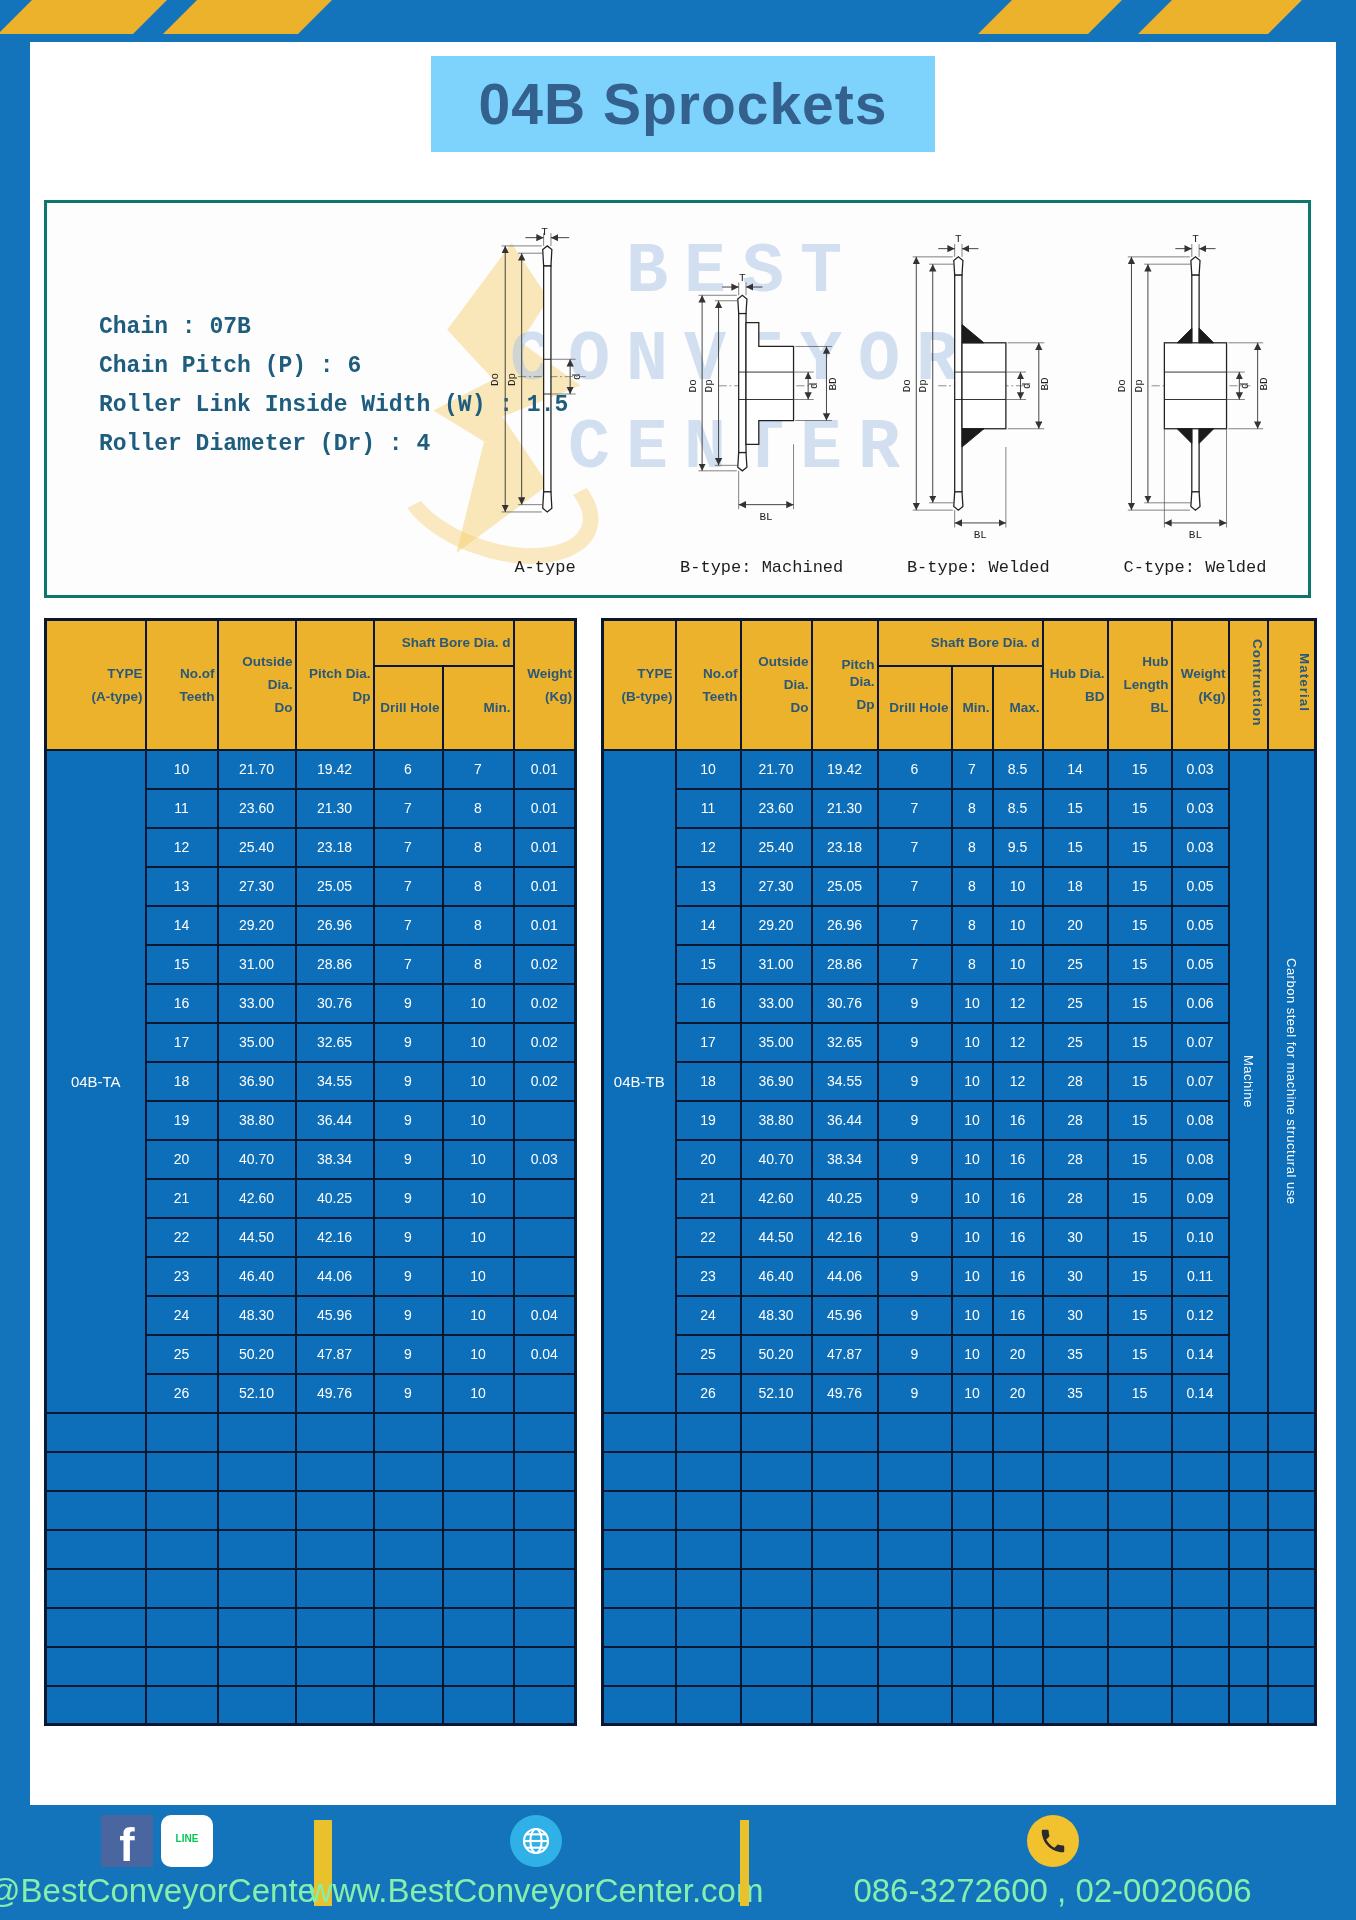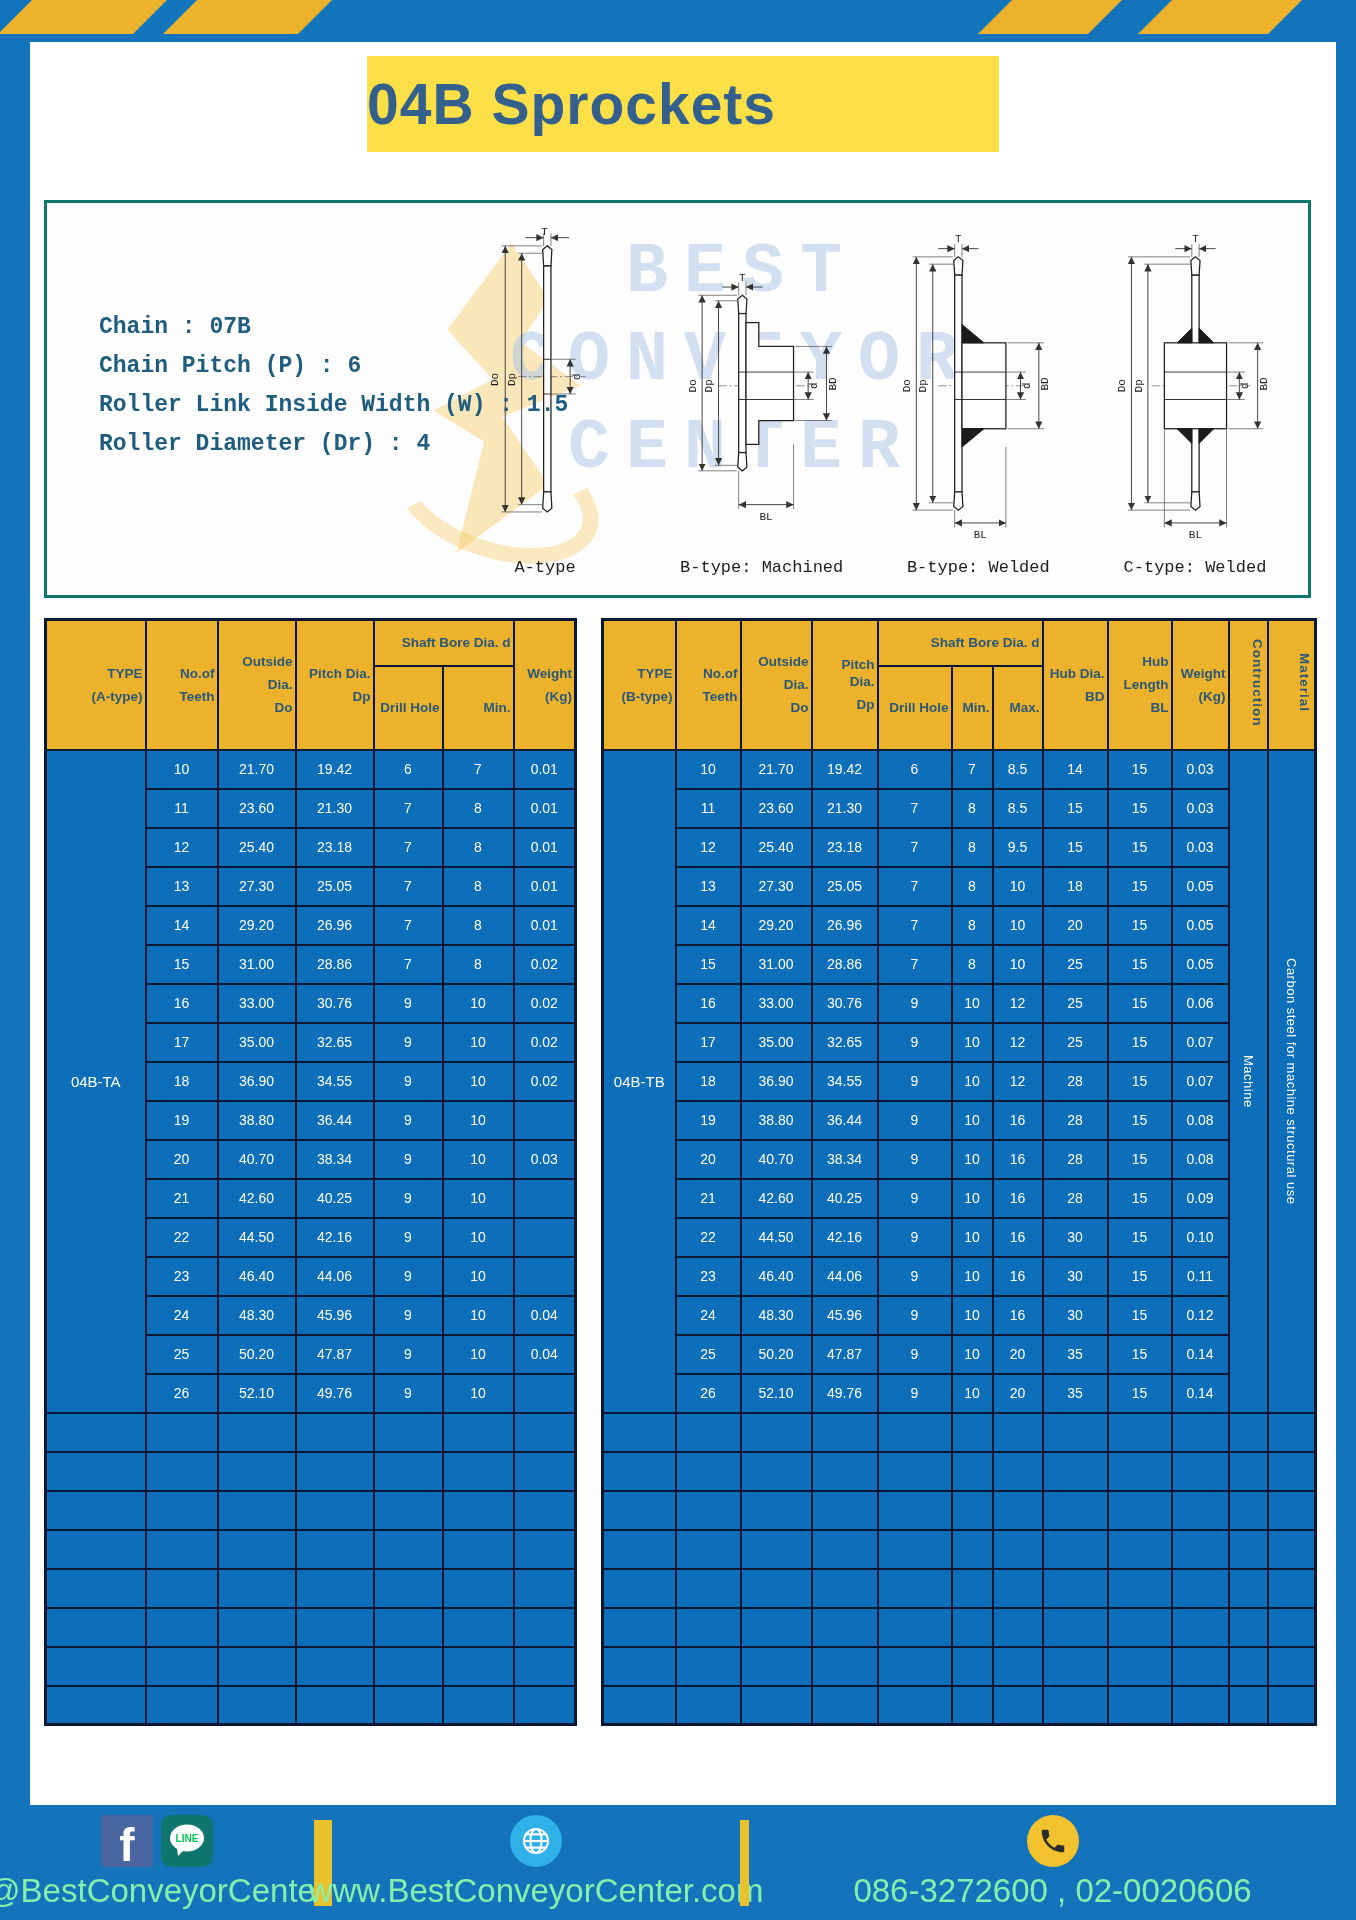--- a/index.html
+++ b/index.html
@@ -9,22 +9,22 @@
   
   .topbar { position:absolute; top:0; left:0; right:0; height:42px; background:#1373bb; overflow:hidden; }
   .stripe { position:absolute; top:0; height:34px; background:#ecb22c; transform:skewX(-45deg); }
   .s1 { left:15px;   width:135px; }
   .s2 { left:180px;  width:135px; }
   .s3 { left:995px;  width:110px; }
   .s4 { left:1155px; width:130px; }
 
   .content { position:absolute; left:30px; right:20px; top:42px; bottom:115px; background:#ffffff; }
 
-  .title-banner { width:632px; height:96px; margin:14px auto 0; background:#fde047;
-                  display:flex; align-items:center; justify-content:flex-start; }
+  .title-banner { width:504px; height:96px; margin:14px auto 0; background:#7dd3fc;
+                  display:flex; align-items:center; justify-content:center; }
   .title-text { font-size:57px; font-weight:bold; color:#33608d; letter-spacing:1px; }
 
   
   .draw-panel { position:relative; margin:48px 25px 0 14px; height:398px; background:#fdfdfd;
                 border:3px solid #0f766e; display:flex; overflow:hidden;font-family:Liberation Mono, monospace; }
   .specs { margin:105px 0 0 52px; width:355px; position:relative; z-index:2; }
   .spec-line { font-size:23px; font-weight:bold; color:#1e5d7e; line-height:39px; white-space:nowrap; }
   .drawings { flex:1; display:flex; justify-content:space-between; padding:8px 22px 0 0; position:relative; z-index:1; }
   .drawing { width:182px; display:flex; flex-direction:column; align-items:center; }
   .drawing svg { display:block; }
@@ -63,21 +63,21 @@
   
   .footer { position:absolute; left:0; right:0; bottom:0; height:115px; background:#1373bb;
             display:flex; align-items:center; }
   .fsec { display:flex; flex-direction:column; align-items:center; justify-content:center; gap:5px; height:100%; }
   .f1 { width:314px; } .f2 { width:233px; } .f3 { width:408px; } .f4 { flex:1; }
   .fdiv { width:9px; height:86px; background:#e8c12c; }
   .ficons { display:flex; gap:8px; align-items:center; }
   .ftext { color:#86efac; font-size:33px; font-weight:normal; white-space:nowrap; }
   .fb-icon { width:52px; height:52px; background:#4a66a0; display:flex; align-items:flex-end; justify-content:center; }
   .fb-icon span { color:#fff; font-size:46px; font-weight:bold; line-height:44px; }
-  .line-icon { width:52px; height:52px; background:#0f766e; border-radius:10px; position:relative; }
+  .line-icon { width:52px; height:52px; background:#ffffff; border-radius:10px; position:relative; }
   .circle-icon { width:52px; height:52px; border-radius:50%; display:flex; align-items:center; justify-content:center; }
   .email-bg { background:#bf2a1f; }
   .globe-bg { background:#2fb1e8; }
   .phone-bg { background:#f2c12e; }
 </style>
 </head>
 <body>
 
 <div class="page">
 

